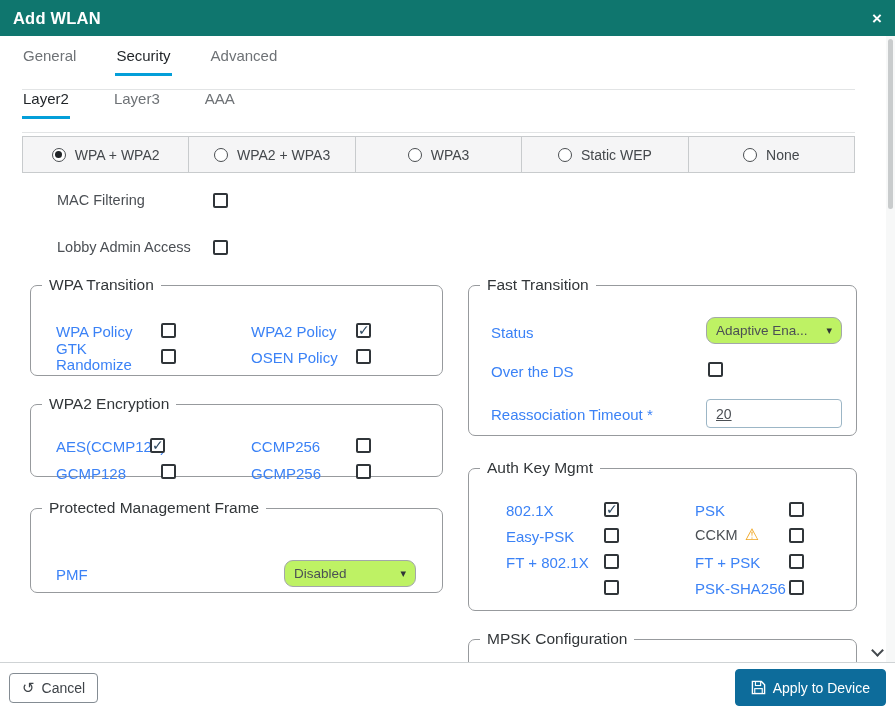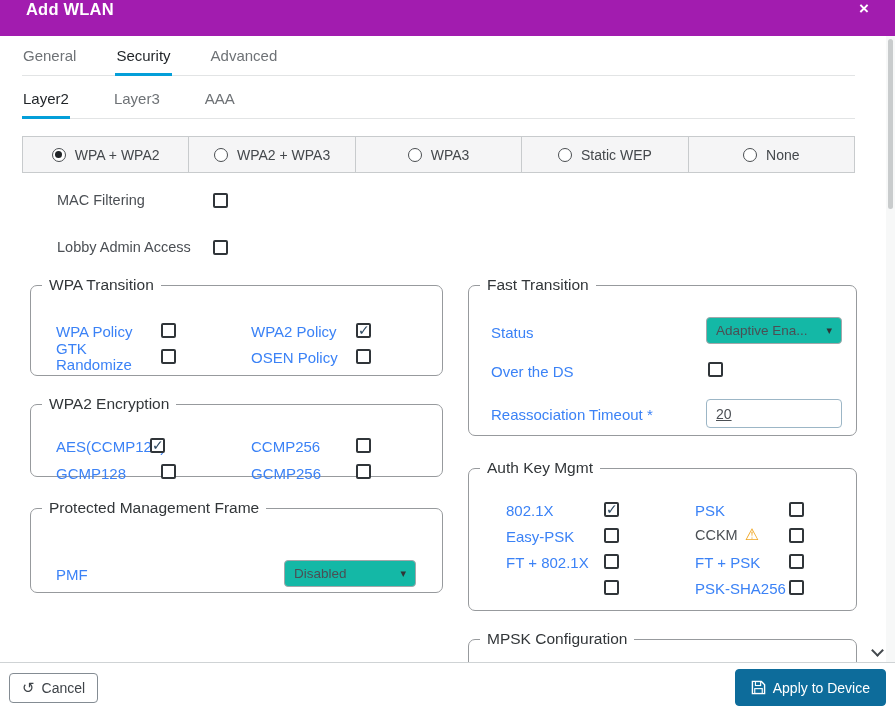--- a/index.html
+++ b/index.html
@@ -1,25 +1,25 @@
 <!DOCTYPE html>
 <html><head>
 <meta charset="utf-8">
 <style>
   *{box-sizing:border-box;margin:0;padding:0}
   body{margin:0;background:#fff;font-family:"Liberation Sans","DejaVu Sans",sans-serif}
   .screen{position:relative;width:895px;height:712px;background:#fff;overflow:hidden;color:#4b4f54;font-size:14px}
 
   
-  .titlebar{position:absolute;top:0;left:0;right:0;height:36px;background:#a21caf;display:flex;align-items:flex-start;padding:0 26px;color:#fff;z-index:10}
+  .titlebar{position:absolute;top:0;left:0;right:0;height:36px;background:#0f766e;display:flex;align-items:center;padding:0 13px;color:#fff;z-index:10}
   .title{font-size:16.5px;font-weight:bold;letter-spacing:.2px}
   .close{margin-left:auto;font-size:17px;font-weight:bold;cursor:pointer;line-height:1}
 
   
-  .tabs{position:absolute;left:22px;width:833px;display:flex;border-bottom:1px solid #e2e4e5;padding-bottom:11px}
+  .tabs{position:absolute;left:22px;width:833px;display:flex;border-bottom:1px solid #e2e4e5;padding-bottom:25px}
   .main-tabs{top:47px;gap:38px}
   .sub-tabs{top:90px;gap:43px}
   .tab{font-size:15px;color:#6e7276;cursor:pointer;position:relative;padding:0 1px;white-space:nowrap}
   .tab.active{color:#1f2327}
   .tab.active::after{content:"";position:absolute;left:0;right:0;bottom:-12px;height:3px;background:#049fd9}
 
   
   .segments{position:absolute;left:22px;top:136px;width:833px;height:37px;display:flex}
   .segment{flex:1;display:flex;align-items:center;justify-content:center;gap:9px;background:#f5f5f6;border:1px solid #c8cbcd;margin-left:-1px;font-size:14px;color:#44484c;cursor:pointer;white-space:nowrap}
   .segment:first-child{margin-left:0}
@@ -35,21 +35,21 @@
   .cb.checked::after{content:"✓";position:absolute;left:0;top:-3.5px;font-size:14px;font-weight:bold;color:#2e4a62}
 
   
   fieldset{position:absolute;border:1px solid #979a9d;border-radius:7px}
   legend{margin-left:11px;padding:0 7px;font-size:15.5px;color:#323639;white-space:nowrap}
   .f-label{position:absolute;font-size:15px;color:#3b82f6;line-height:16px}
   .f-cb{position:absolute}
   .f-flex{position:absolute;display:flex;align-items:center;gap:7px;font-size:14.5px;color:#4b4f54}
 
   
-  .select{position:absolute;height:27px;border:1px solid #a3a7aa;border-radius:4px;background:#14b8a6;display:flex;align-items:center;padding:0 9px;cursor:pointer;font-size:13.5px;color:#4b4f54}
+  .select{position:absolute;height:27px;border:1px solid #a3a7aa;border-radius:9px;background:#bef264;display:flex;align-items:center;padding:0 9px;cursor:pointer;font-size:13.5px;color:#4b4f54}
   .select .caret{margin-left:auto;font-size:11px;color:#303437;padding-left:6px}
   .text-input{position:absolute;height:29px;border:1px solid #9cb6c6;border-radius:4px;padding:0 9px;font-size:14px;color:#4b4f54;font-family:inherit;background:#fff}
   .warn{color:#f0a41e;font-size:16px;font-weight:bold;line-height:1}
 
   
   .footer{position:absolute;left:0;right:0;bottom:0;height:50px;background:#fff;border-top:1px solid #cfd3d5;display:flex;align-items:center;padding:0 9px;z-index:8}
   .btn{display:flex;align-items:center;gap:7px;border-radius:4px;font-size:14px;font-family:inherit;cursor:pointer}
   .btn-cancel{height:30px;padding:0 12px;background:#fff;border:1px solid #848c93;color:#3f4449}
   .btn-cancel .undo{font-size:15px;line-height:1}
   .btn-apply{margin-left:auto;height:37px;padding:0 15px;background:#0d6c9b;border:1px solid #0d6c9b;color:#fff}

